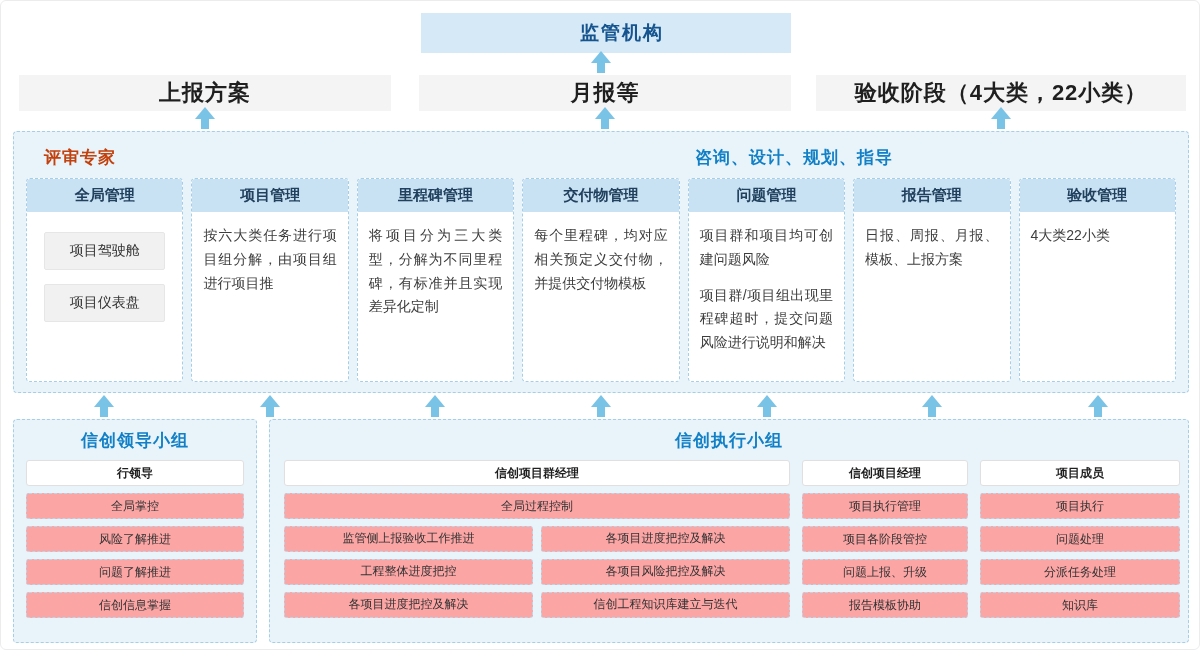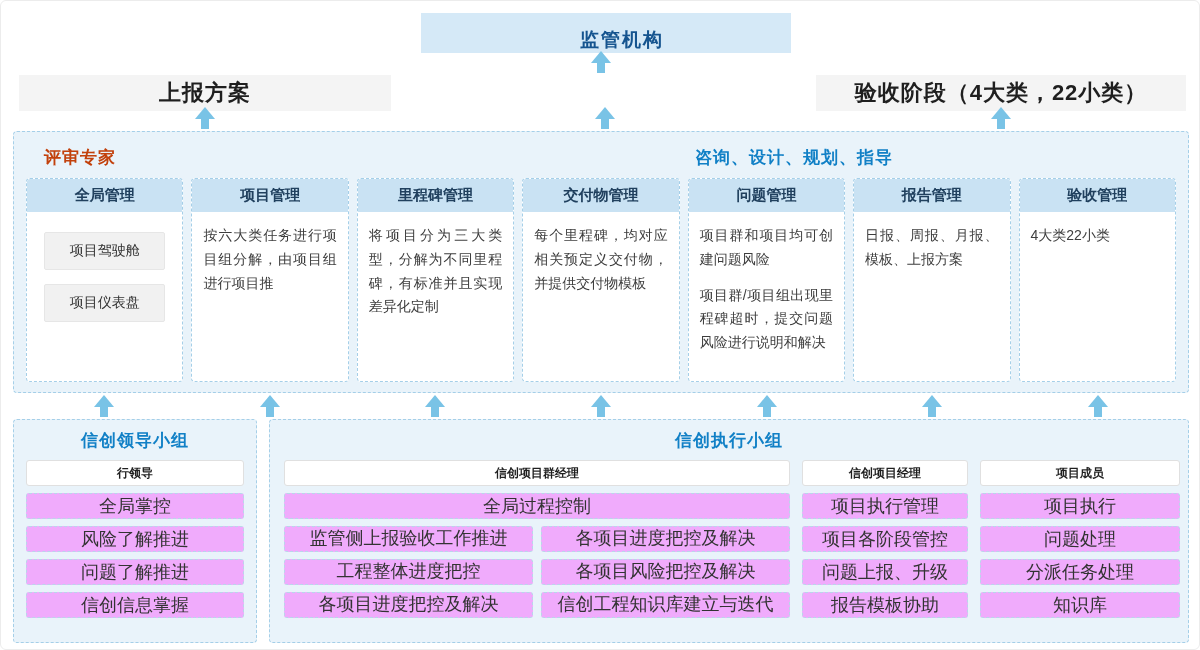--- a/index.html
+++ b/index.html
@@ -3,21 +3,21 @@
 <meta charset="utf-8">
 <style>
   * { margin:0; padding:0; box-sizing:border-box; }
   html, body { width:1200px; height:650px; background:#ffffff;
     font-family:"Liberation Sans","DejaVu Sans",sans-serif; }
   .stage { position:relative; width:1200px; height:650px; background:#fff;
     border:1px solid #ececec; border-radius:6px; overflow:hidden; }
 
   
   .regulator { position:absolute; left:420px; top:12px; width:370px; height:40px;
-    background:#d5e9f7; display:flex; align-items:flex-end; justify-content:center;
+    background:#d5e9f7; display:flex; align-items:center; justify-content:center;
     font-size:19px; font-weight:bold; color:#15548f; letter-spacing:2px;padding-left:32px; }
 
   .gray-box { position:absolute; top:74px; height:36px; background:#f4f4f4;
     display:flex; align-items:center; justify-content:center;
     font-size:22px; font-weight:bold; color:#1f1f1f; letter-spacing:1px; }
 
   
   .arrow { width:20px; height:22px; position:relative; display:inline-block; }
   .arrow::before { content:""; position:absolute; left:0; top:0; width:0; height:0;
     border-left:10px solid transparent; border-right:10px solid transparent;
@@ -54,22 +54,22 @@
   .panel { position:absolute; top:418px; height:224px; background:#e9f3fa;
     border:1px dashed #a5cfe8; border-radius:4px; }
   .panel-title { text-align:center; padding-top:9px; font-size:17px; font-weight:bold;
     color:#1180c6; letter-spacing:1px; }
   .leader { left:12px; width:244px; }
   .exec { left:268px; width:920px; }
   .leader-content { padding:8px 12px 0; }
   .hdr-box { background:#fff; border:1px solid #e0e0e0; border-radius:3px;
     text-align:center; font-weight:bold; font-size:12px; color:#1f1f1f;
     height:26px; line-height:24px; overflow:hidden; }
-  .item-box { background:#f0abfc; border:1px dashed #b9d6ea; border-radius:3px;
-    text-align:center; font-size:18px; color:#333; height:26px; line-height:24px;
+  .item-box { background:#fca5a5; border:1px dashed #b9d6ea; border-radius:3px;
+    text-align:center; font-size:12px; color:#333; height:26px; line-height:24px;
     margin-top:7px; overflow:hidden; }
   .exec-groups { position:absolute; left:14px; right:8px; top:40px; display:flex; gap:12px; }
   .group { display:flex; flex-direction:column; }
   .g-pm-group { flex:0 0 506px; }
   .g-pm { flex:0 0 166px; }
   .g-member { flex:1 1 0; }
   .two-col { display:flex; gap:8px; }
   .sub-col { flex:1 1 0;font-family:Liberation Mono, monospace; }
 </style>
 </head>
@@ -78,20 +78,23 @@
 <div class="stage">
 
   <div class="regulator">
     <span>监管机构</span>
   </div>
 
   <div class="arrow arrow-abs" style="left:590px; top:50px;"></div>
 
   <div class="gray-box" style="left:18px; width:372px;">
     <span>上报方案</span>
+  </div>
+  <div class="gray-box" style="left:418px; width:372px;">
+    <span>月报等</span>
   </div>
   <div class="gray-box" style="left:815px; width:370px;">
     <span>验收阶段（4大类，22小类）</span>
   </div>
 
   <div class="arrow arrow-abs" style="left:194px; top:106px;"></div>
   <div class="arrow arrow-abs" style="left:594px; top:106px;"></div>
   <div class="arrow arrow-abs" style="left:990px; top:106px;"></div>
 
   <div class="mid-panel">

